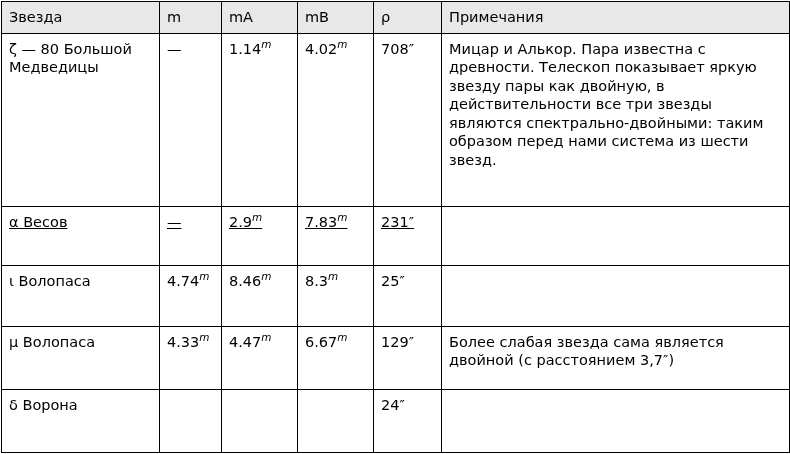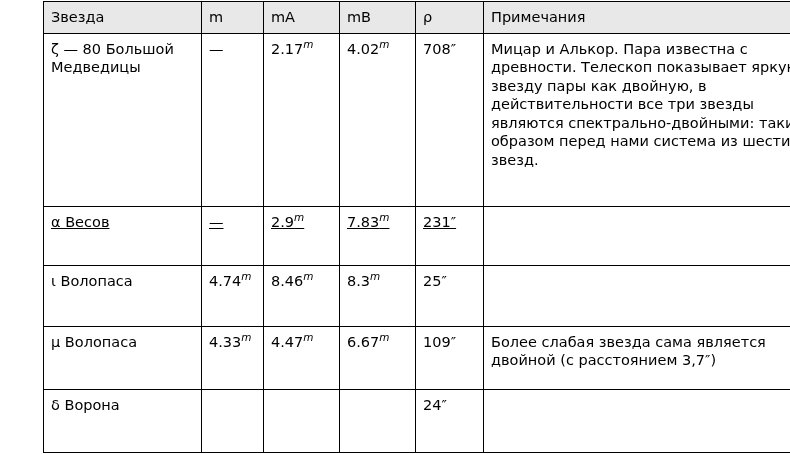--- a/index.html
+++ b/index.html
@@ -12,21 +12,20 @@
     height: 454px;
     font-family: "DejaVu Sans", sans-serif;
     color: #000000;
     -webkit-font-smoothing: antialiased;
   }
   .sheet {
     position: relative;
     width: 788px;
     height: 454px;
     box-sizing: border-box;
-    padding-left: 42px;
   }
   table.star-table {
     border-collapse: collapse;
     width: 788px;
     margin: 1px 0 0 1px;
     table-layout: fixed;
   }
   table.star-table td,
   table.star-table th {
     border: 1px solid #000000;
@@ -93,21 +92,21 @@
         <td class="center">ρ</td>
         <td>Примечания</td>
       </tr>
     </thead>
     <tbody>
 
 
       <tr class="r-ursa">
         <td>ζ — 80 Большой Медведицы</td>
         <td class="dash">—</td>
-        <td><span>2.17</span><span class="sup">m</span></td>
+        <td><span>1.14</span><span class="sup">m</span></td>
         <td><span>4.02</span><span class="sup">m</span></td>
         <td>708″</td>
         <td class="notes">Мицар и Алькор. Пара известна с древности. Телескоп показывает яркую звезду пары как двойную, в действительности все три звезды являются спектрально-двойными: таким образом перед нами система из шести звезд.</td>
       </tr>
 
       <tr class="r-libra">
         <td>α Весов</td>
         <td class="dash">—</td>
         <td><span>2.9</span><span class="sup">m</span></td>
         <td><span>7.83</span><span class="sup">m</span></td>
@@ -122,21 +121,21 @@
         <td><span>8.3</span><span class="sup">m</span></td>
         <td>25″</td>
         <td class="notes"></td>
       </tr>
 
       <tr class="r-bootes2">
         <td>μ Волопаса</td>
         <td><span>4.33</span><span class="sup">m</span></td>
         <td><span>4.47</span><span class="sup">m</span></td>
         <td><span>6.67</span><span class="sup">m</span></td>
-        <td>109″</td>
+        <td>129″</td>
         <td class="notes">Более слабая звезда сама является двойной (с расстоянием 3,7″)</td>
       </tr>
 
       <tr class="r-corvus">
         <td>δ Ворона</td>
         <td></td>
         <td></td>
         <td></td>
         <td>24″</td>
         <td class="notes"></td>

